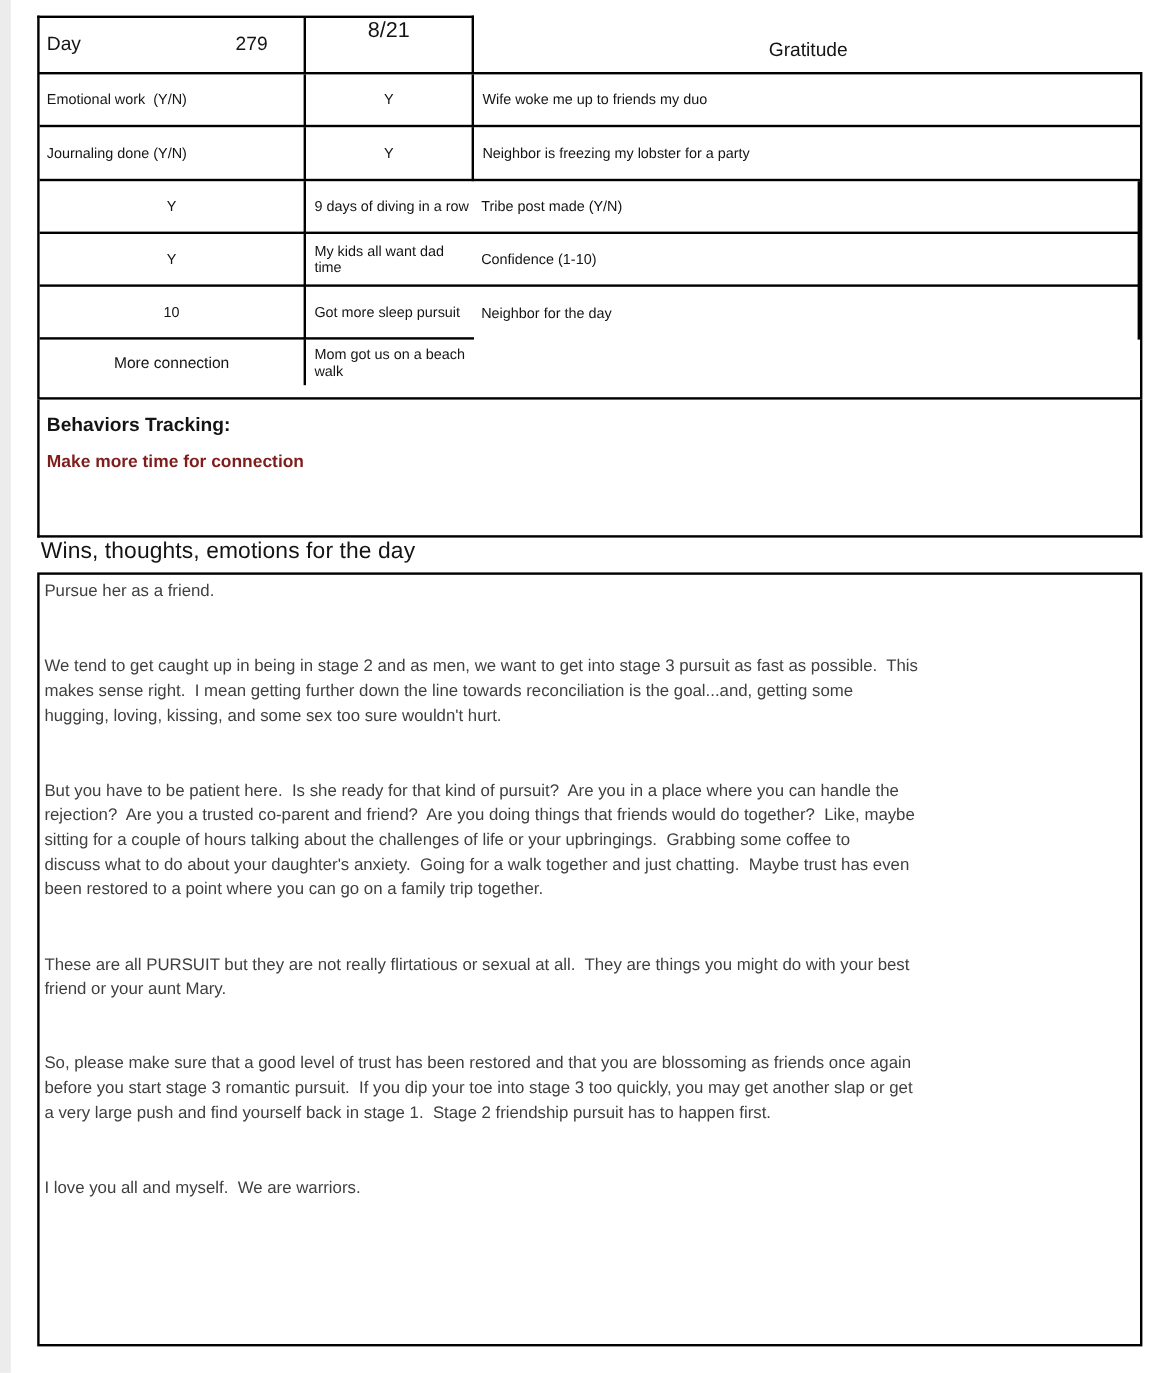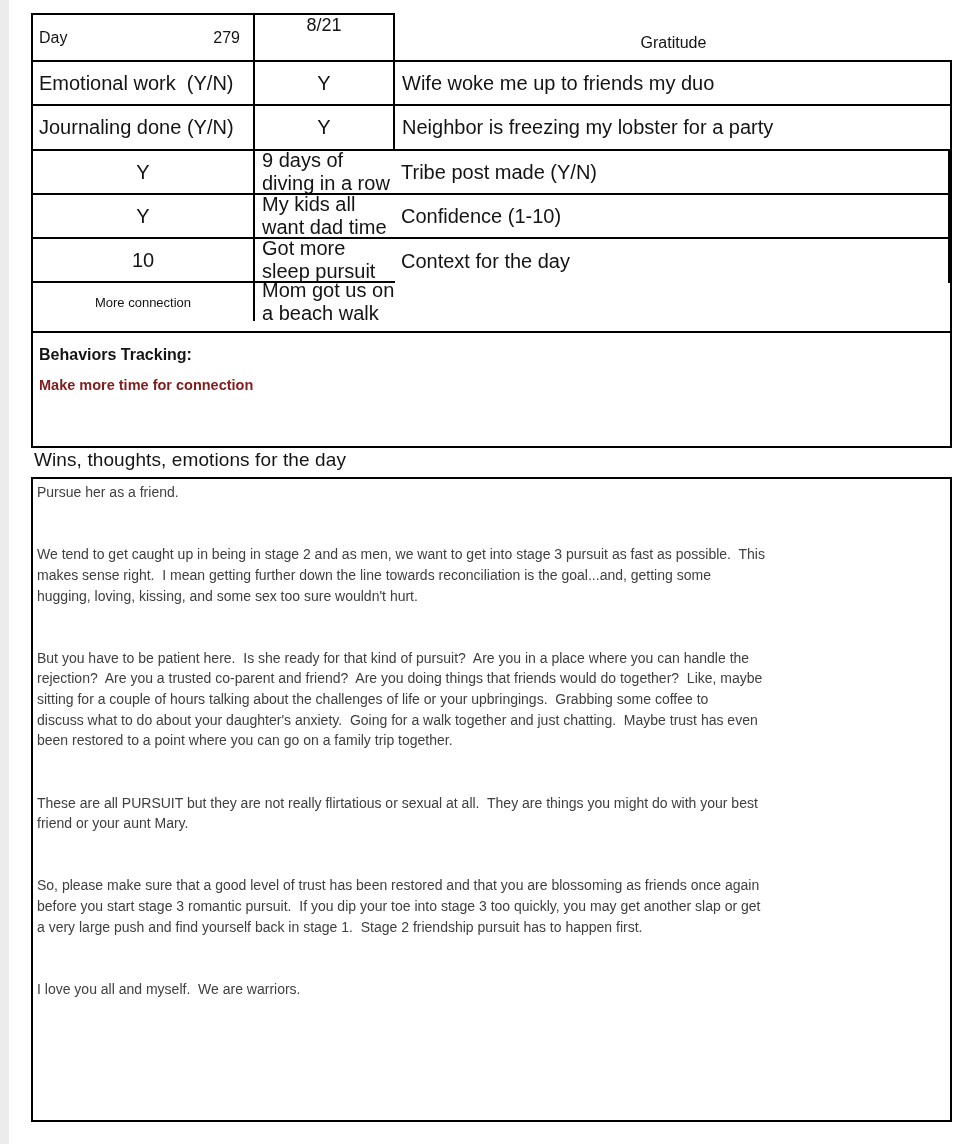--- a/index.html
+++ b/index.html
@@ -18,21 +18,21 @@
   }
   
   .day-header-box {
     left: 31px; top: 13px; width: 364px; height: 47px;
     border: 2px solid #000; border-bottom: none;
     display: flex;
   }
   .day-cell {
     width: 222px; border-right: 2px solid #000;
     display: flex; align-items: center; justify-content: space-between;
-    padding: 0 13px 0 6px;
+    padding: 0 30px 0 6px;
     font-size: 16px; white-space: pre;
   }
   .date-cell {
     flex: 1; display: flex; align-items: flex-start; justify-content: center;
     font-size: 18px;
   }
   .gratitude-header {
     left: 397px; top: 19px; width: 553px; height: 47px;
     display: flex; align-items: center; justify-content: center;
     font-size: 16px;
@@ -41,21 +41,21 @@
   .tracking-grid {
     left: 31px; top: 60px; width: 921px; height: 273px;
     border: 2px solid #000;
     display: grid;
     grid-template-columns: 222px 140px 1fr;
     grid-template-rows: 44px 45px 44px 44px 44px 38px;
   }
   .cell {
     display: flex; align-items: center;
     border-bottom: 2px solid #000;
-    font-size: 20px;
+    font-size: 12px;
     overflow: hidden;
   }
   .cell.label { padding-left: 6px; border-right: 2px solid #000; white-space: pre; }
   .cell.value { justify-content: center; border-right: 2px solid #000; }
   .cell.grat  { padding-left: 7px; }
   
   .behaviors-box {
     left: 31px; top: 333px; width: 921px; height: 115px;
     border: 2px solid #000; border-top: none;
     padding: 13px 24px 0 6px;
@@ -110,21 +110,21 @@
   <div class="cell grat">9 days of diving in a row</div>
 
   <div class="cell label">Tribe post made (Y/N)</div>
   <div class="cell value">Y</div>
   <div class="cell grat">My kids all want dad time</div>
 
   <div class="cell label">Confidence (1-10)</div>
   <div class="cell value">10</div>
   <div class="cell grat">Got more sleep pursuit</div>
 
-  <div class="cell label row-last-label" style="border-bottom:none;">Context for the day</div>
+  <div class="cell label row-last-label" style="border-bottom:none;">Neighbor for the day</div>
   <div class="cell value" style="border-bottom:none; font-size:13px;">More connection</div>
   <div class="cell grat" style="border-bottom:none;">Mom got us on a beach walk</div>
 </div>
 
 <div class="abs behaviors-box">
   <div class="behaviors-title">Behaviors Tracking:</div>
   <div class="behaviors-entry">Make more time for connection</div>
 </div>
 
 <div class="abs wins-title">Wins, thoughts, emotions for the day</div>

